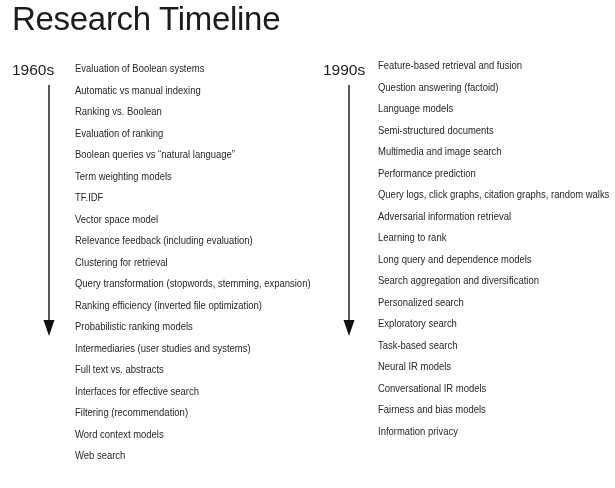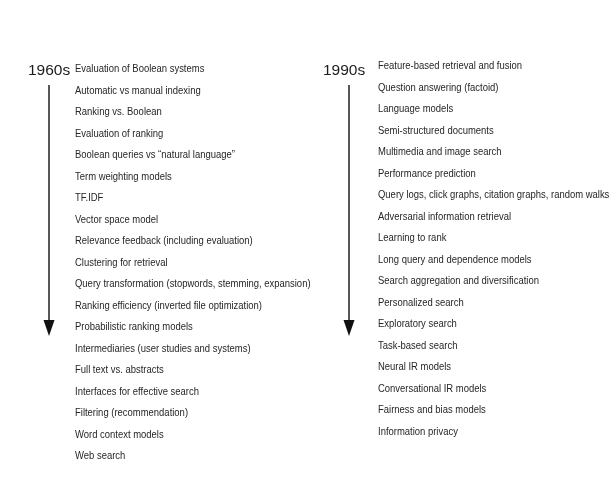--- a/index.html
+++ b/index.html
@@ -25,21 +25,21 @@
     white-space: nowrap;
   }
   .era {
     position: absolute;
     top: 62px;
     font-size: 15.5px;
     line-height: 1;
     color: var(--title, #1c1c1c);
     white-space: nowrap;
   }
-  .era-1960s { left: 28px; }
+  .era-1960s { left: 12px; }
   .era-1990s { left: 323px; text-align: center; }
   .items {
     position: absolute;
     color: var(--text, #262626);
     font-size: 11px;
     transform: scaleX(0.86);
     transform-origin: left top;
     white-space: nowrap;
   }
   .items-1960s { left: 75px; top: 58px; }
@@ -56,20 +56,21 @@
   .arrow-1960s { left: 41px; top: 82px; }
   .arrow-1990s { left: 341px; top: 82px; }
   .arrow line { stroke: var(--arrow, #111111); stroke-width: 1.4; }
   .arrow polygon { fill: var(--arrow, #111111); stroke: none; }
 </style>
 </head>
 <body>
 
 <div class="slide">
 
+  <h1 class="title">Research Timeline</h1>
 
   <div class="era era-1960s">1960s</div>
   <svg class="arrow arrow-1960s" viewBox="0 0 16 260" aria-hidden="true">
     <line x1="8" y1="3" x2="8" y2="240"></line>
     <polygon points="8,254 2.5,238 13.5,238"></polygon>
   </svg>
   <div class="items items-1960s">
       <div class="timeline-item">Evaluation of Boolean systems</div>
       <div class="timeline-item">Automatic vs manual indexing</div>
       <div class="timeline-item">Ranking vs. Boolean</div>

